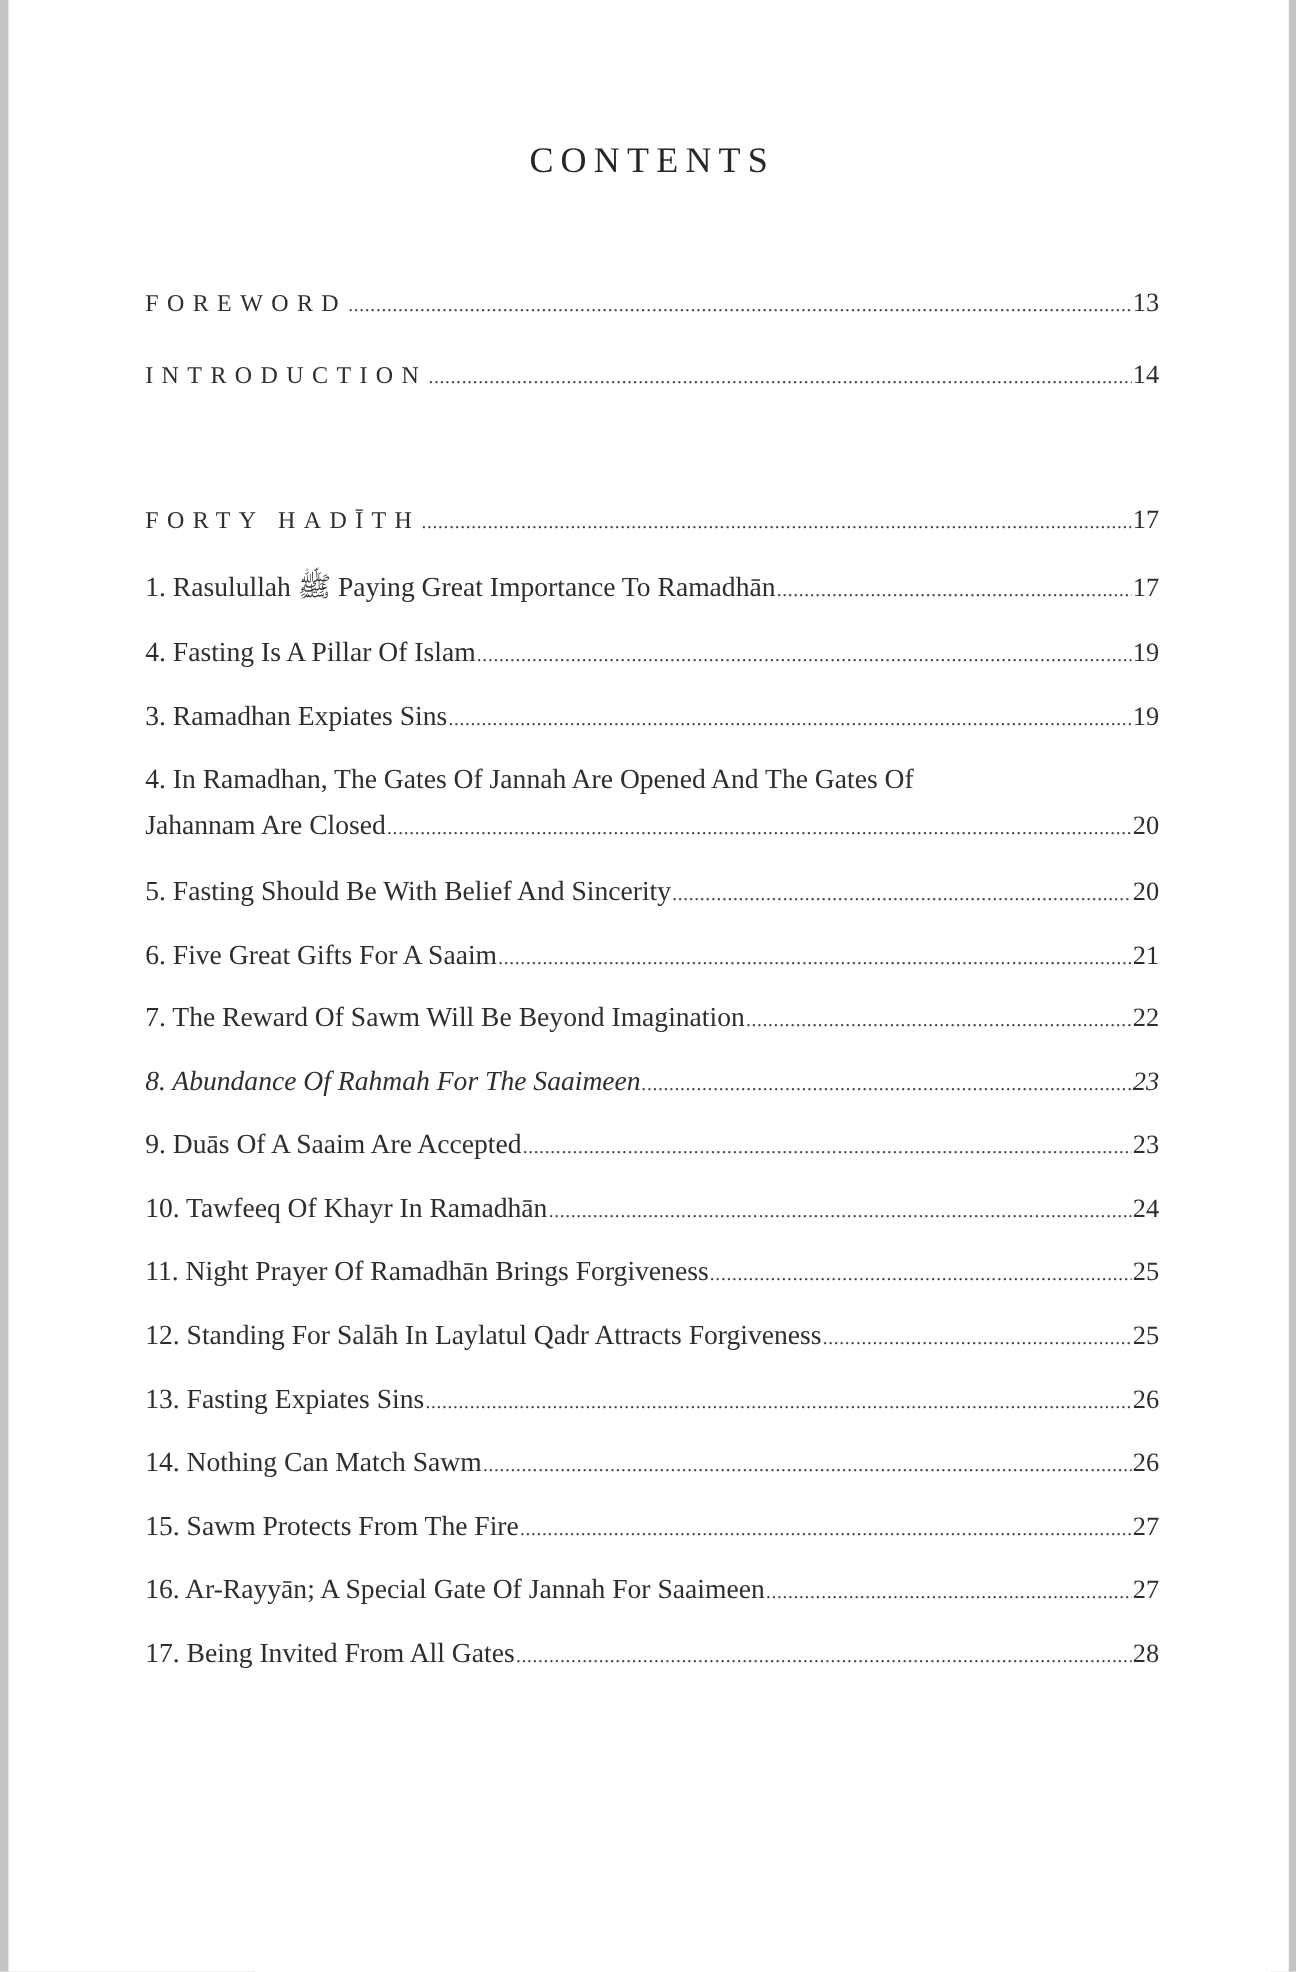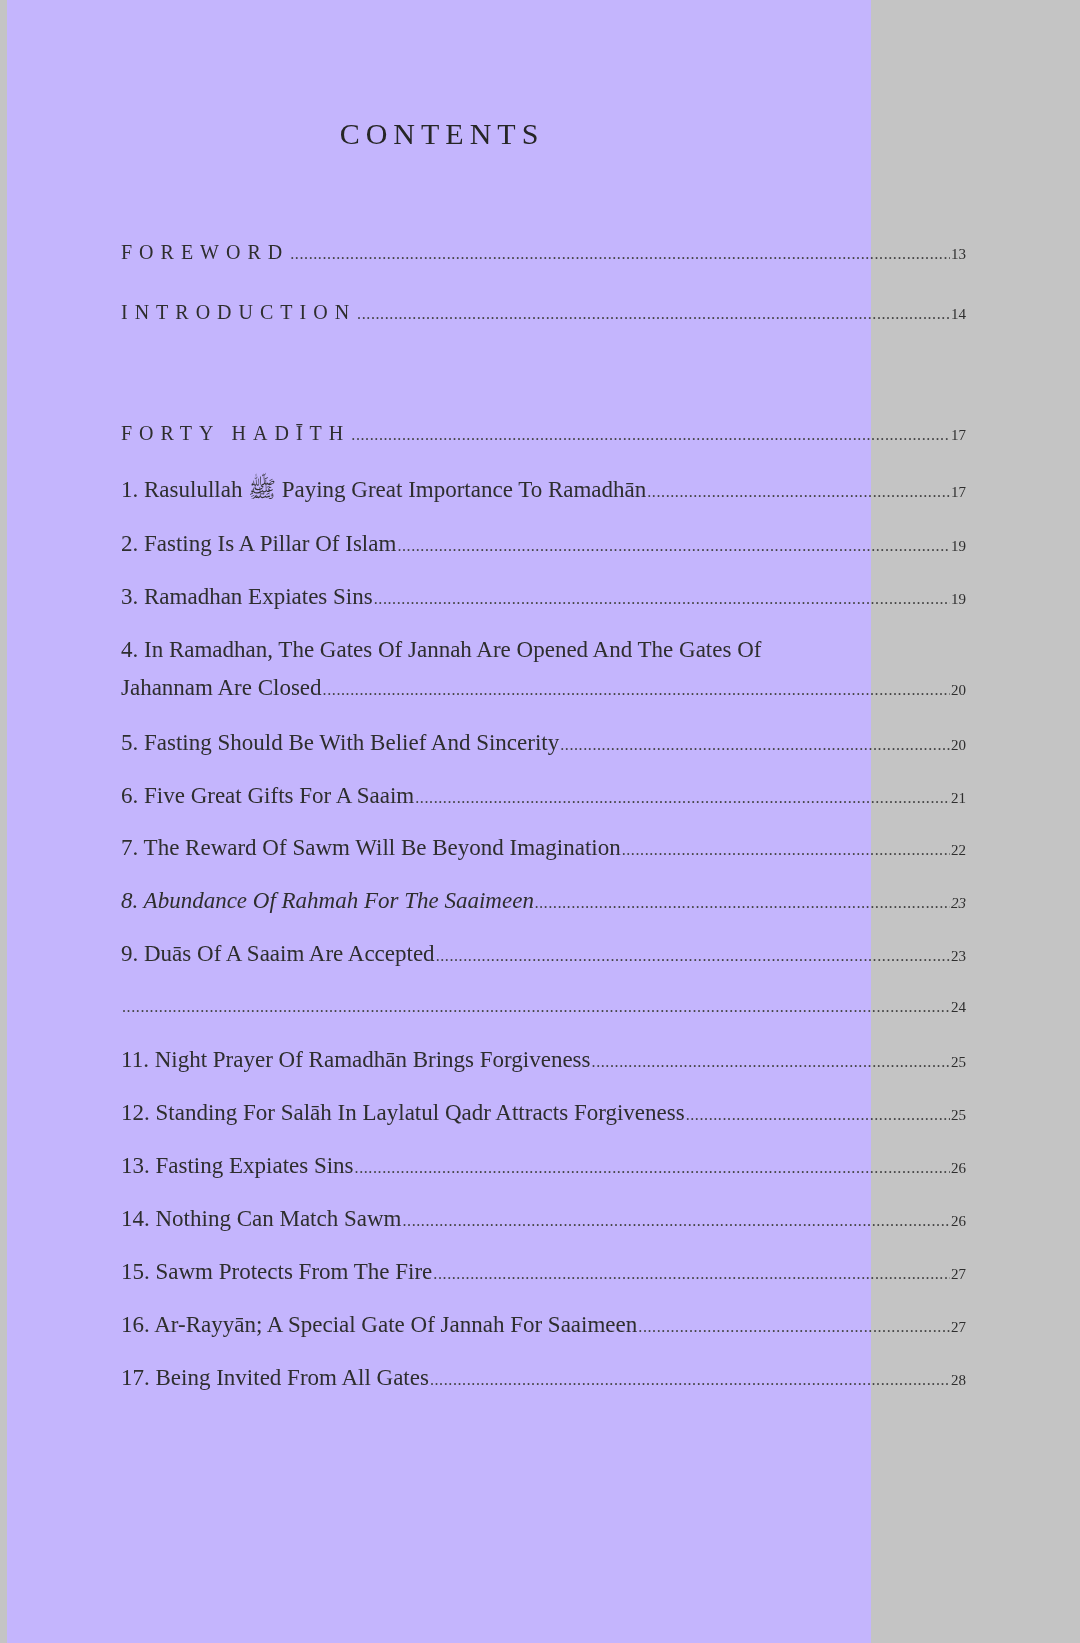--- a/index.html
+++ b/index.html
@@ -5,22 +5,22 @@
   html, body { margin: 0; padding: 0; }
   body {
     width: 1080px; height: 1643px;
     background: #c4c4c4;
     position: relative;
     overflow: hidden;
   }
   .page {
     position: absolute;
     left: 7px; top: 0;
-    width: 864px; height: 1643px;
-    background: #c4b5fd;
+    width: 1067px; height: 1643px;
+    background: #ffffff;
   }
   .title {
     position: absolute;
     left: 0; right: 0;
     top: 116px;
     text-align: center;
     font-family: "Liberation Serif", "DejaVu Serif", serif;
     font-size: 30px;
     letter-spacing: 6px;
     color: #262626;
@@ -59,21 +59,21 @@
     font-size: 16px;
     color: #444;
     margin: 0 1px;
   }
   .toc-entry .leader::after {
     content: "....................................................................................................................................................................................................................................................................";
     letter-spacing: 0.6px;
   }
   .toc-entry .page-num {
     letter-spacing: 0;
-    font-size: 15px;
+    font-size: 22px;
     white-space: nowrap;
   }
 </style>
 </head>
 <body>
 
 <div class="page">
 
   <div class="title">CONTENTS</div>
 
@@ -95,21 +95,21 @@
     <span class="page-num">17</span>
   </div>
 
   <div class="toc-entry item" style="top:471px;">
     <span class="label">1. Rasulullah ﷺ Paying Great Importance To Ramadhān</span>
     <span class="leader"></span>
     <span class="page-num">17</span>
   </div>
 
   <div class="toc-entry item" style="top:525px;">
-    <span class="label">2. Fasting Is A Pillar Of Islam</span>
+    <span class="label">4. Fasting Is A Pillar Of Islam</span>
     <span class="leader"></span>
     <span class="page-num">19</span>
   </div>
 
   <div class="toc-entry item" style="top:578px;">
     <span class="label">3. Ramadhan Expiates Sins</span>
     <span class="leader"></span>
     <span class="page-num">19</span>
   </div>
 
@@ -148,20 +148,21 @@
     <span class="page-num">23</span>
   </div>
 
   <div class="toc-entry item" style="top:935px;">
     <span class="label">9. Duās Of A Saaim Are Accepted</span>
     <span class="leader"></span>
     <span class="page-num">23</span>
   </div>
 
   <div class="toc-entry item" style="top:988px;">
+    <span class="label">10. Tawfeeq Of Khayr In Ramadhān</span>
     <span class="leader"></span>
     <span class="page-num">24</span>
   </div>
 
   <div class="toc-entry item" style="top:1041px;text-align:center;">
     <span class="label">11. Night Prayer Of Ramadhān Brings Forgiveness</span>
     <span class="leader"></span>
     <span class="page-num">25</span>
   </div>
 

